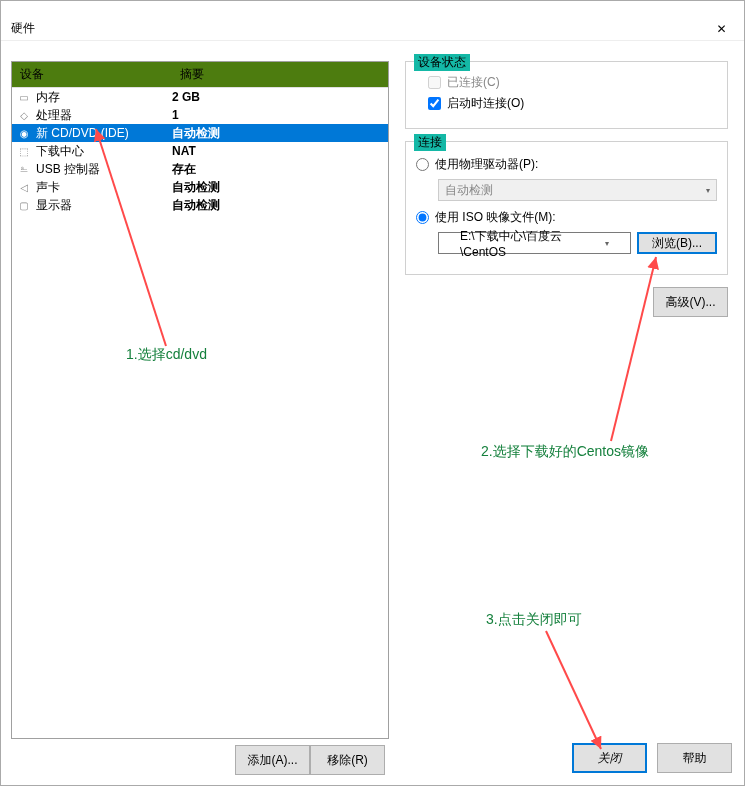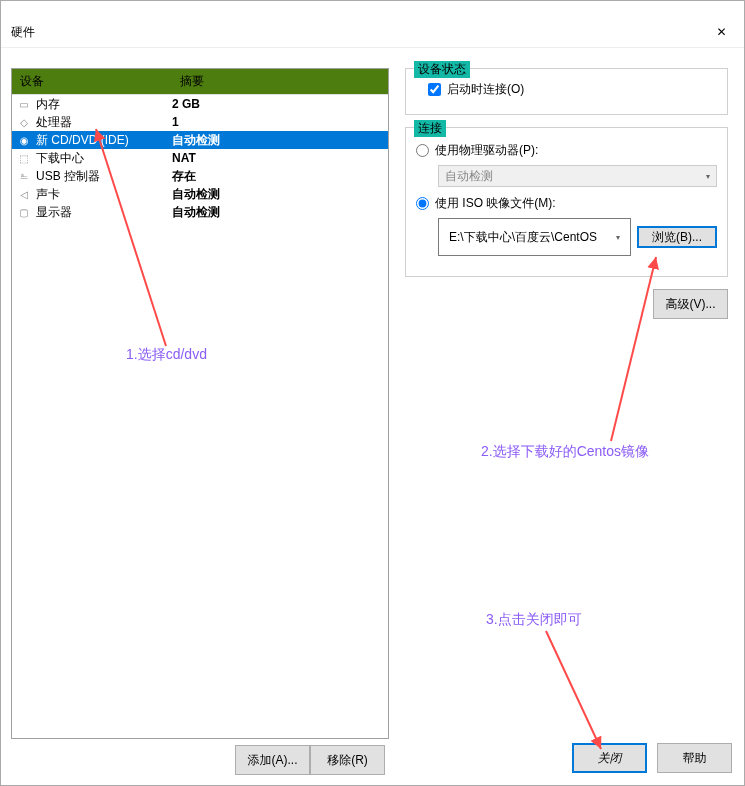--- a/index.html
+++ b/index.html
@@ -1,18 +1,18 @@
 <!DOCTYPE html>
 <html><head>
 <meta charset="utf-8">
 <style>
 * { box-sizing: border-box; margin: 0; padding: 0; font-family: "Microsoft YaHei", "Segoe UI", Tahoma, sans-serif; font-size: 12px; }
 body { background: #fff; width: 745px; height: 786px; position: relative; }
 .dialog { width: 745px; height: 786px; background: #fff; border: 1px solid #aaa; position: relative; display: flex; flex-direction: column; }
-.titlebar { height: 47px; display: flex; align-items: center; justify-content: space-between; padding: 16px 0 0 10px; border-bottom: 1px solid #eee; }
+.titlebar { height: 40px; display: flex; align-items: center; justify-content: space-between; padding: 16px 0 0 10px; border-bottom: 1px solid #eee; }
 .titlebar-title { font-size: 12px; }
 .close-btn { width: 45px; height: 28px; display: flex; align-items: center; justify-content: center; cursor: pointer; }
 .content { flex: 1; display: flex; padding: 20px 10px 10px 10px; gap: 10px; position: relative; }
 .left-panel { width: 378px; display: flex; flex-direction: column; }
 .device-list { flex: 1; border: 1px solid #a0a0a0; background: #fff; overflow: hidden; }
 .list-header { display: flex; background: #4d7c0f; border-bottom: 1px solid #e0e0e0; }
 .list-header-col { padding: 4px 8px; font-size: 12px; }
 .col-device { width: 160px; }
 .col-summary { flex: 1; font-family: Liberation Serif, serif; }
 .list-rows { }
@@ -28,26 +28,26 @@
 .right-panel { flex: 1; padding: 0 6px; }
 .fieldset { border: 1px solid #d0d0d0; padding: 8px 10px 12px 10px; margin-bottom: 12px; position: relative; }
 .fieldset-legend { position: absolute; top: -8px; left: 8px; background: #14b8a6; padding: 0 4px; font-size: 12px; }
 .checkbox-row { display: flex; align-items: center; margin: 4px 0 4px 12px; }
 .checkbox-row input[type=checkbox] { margin-right: 6px; }
 .checkbox-row.disabled { color: #888; }
 .radio-row { display: flex; align-items: center; margin: 6px 0; }
 .radio-row input[type=radio] { margin-right: 6px; }
 .sub-control { margin-left: 22px; margin-bottom: 8px; display: flex; gap: 6px; align-items: center; }
 .select-disabled { flex: 1; height: 22px; background: #f0f0f0; border: 1px solid #ccc; color: #888; padding: 0 6px; display: flex; align-items: center; justify-content: space-between; }
-.select-enabled { flex: 1; height: 38px; background: #fff; border: 1px solid #7a7a7a; padding: 0 10px; display: flex; align-items: center; justify-content: space-between; }
+.select-enabled { flex: 1; height: 22px; background: #fff; border: 1px solid #7a7a7a; padding: 0 21px; display: flex; align-items: center; justify-content: space-between; }
 .chev { font-size: 8px; color: #666; }
 .browse-btn { min-width: 80px; height: 22px; background: #e1e1e1; border: 2px solid #0078d7; font-size: 12px; cursor: pointer; }
 .adv-row { display: flex; justify-content: flex-end; margin-top: 10px; }
 .dialog-buttons { position: absolute; bottom: 12px; right: 12px; display: flex; gap: 10px; }
-.annotation { position: absolute; color: #8b5cf6; font-size: 14px; pointer-events: none; z-index: 10; }
+.annotation { position: absolute; color: #15803d; font-size: 14px; pointer-events: none; z-index: 10; }
 svg.arrow { position: absolute; pointer-events: none; z-index: 9; }
 </style>
 </head>
 <body>
 
 <div class="dialog">
   <div class="titlebar">
     <span class="titlebar-title">硬件</span>
     <div class="close-btn">
       <span>✕</span>
@@ -117,20 +117,24 @@
       <div class="left-buttons">
         <button class="btn"><span>添加(A)...</span></button>
         <button class="btn"><span>移除(R)</span></button>
       </div>
     </div>
 
     <div class="right-panel">
 
       <div class="fieldset">
         <div class="fieldset-legend">设备状态</div>
+        <label class="checkbox-row disabled">
+          <input type="checkbox" disabled="" style="">
+          <span>已连接(C)</span>
+        </label>
         <label class="checkbox-row">
           <input type="checkbox" checked="" style="">
           <span>启动时连接(O)</span>
         </label>
       </div>
 
       <div class="fieldset">
         <div class="fieldset-legend">连接</div>
 
         <label class="radio-row">

